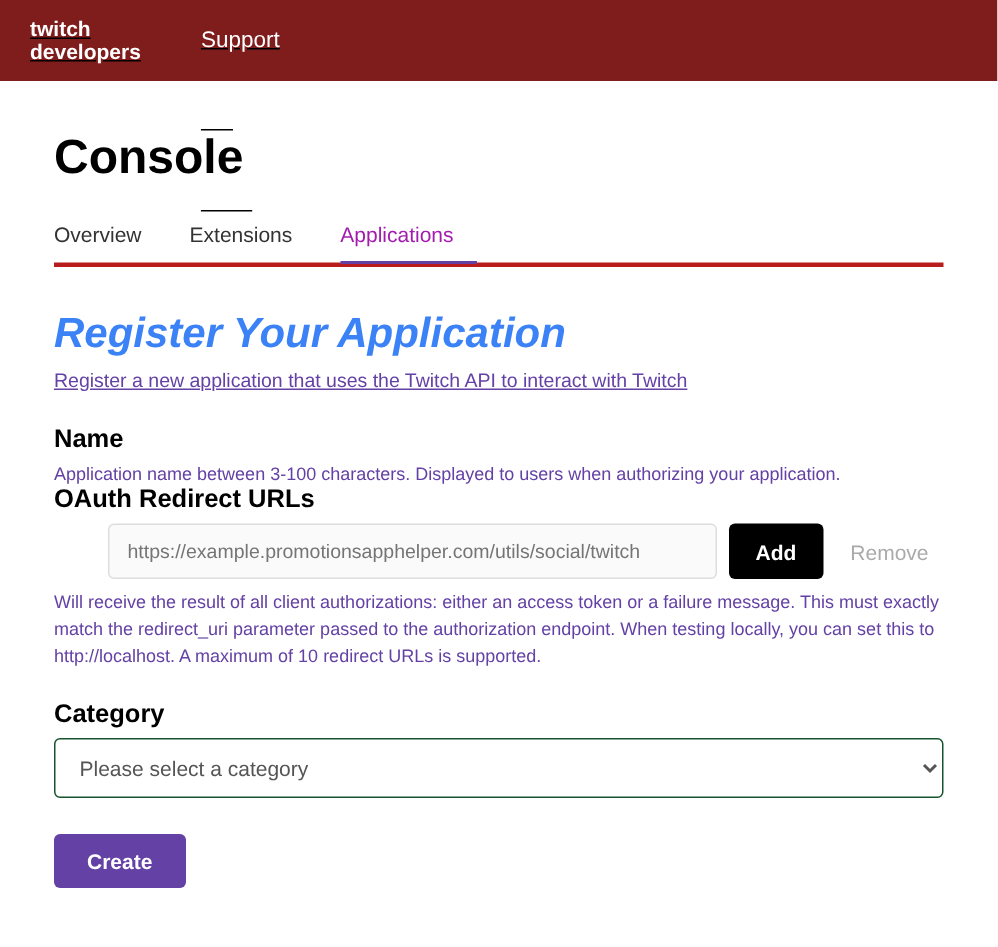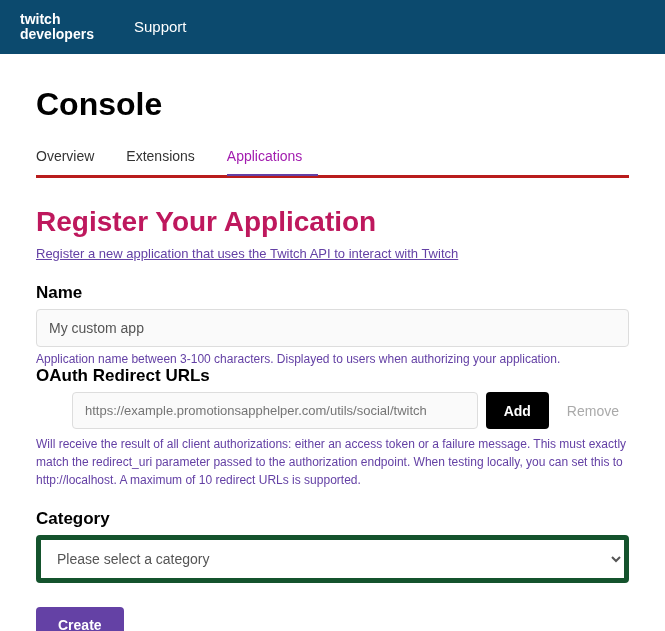--- a/index.html
+++ b/index.html
@@ -1,24 +1,25 @@
 <!DOCTYPE html>
 <html><head>
   <meta charset="utf-8">
   <style>
     * { box-sizing: border-box; margin: 0; padding: 0; }
     body { font-family: -apple-system, BlinkMacSystemFont, 'Segoe UI', Helvetica, Arial, sans-serif; background: #f5f5f5; }
 
     
     nav {
-      background: #0c4a6e;
+      background: #7f1d1d;
       display: flex;
       align-items: center;
       padding: 0 20px;
       height: 54px;
+      text-decoration: underline;
     }
     .nav-logo {
       display: flex;
       align-items: center;
       margin-right: 20px;
     }
     .nav-logo-text {
       color: #fff;
       font-weight: 800;
       font-size: 14px;
@@ -77,22 +78,23 @@
     .tab.active {
       color: #a21caf;
       border-bottom: 2px solid #6441a5;
       font-weight: 400;
     }
 
     
     .section-title {
       font-size: 28px;
       font-weight: 800;
-      color: #be185d;
+      color: #3b82f6;
       margin-bottom: 8px;
+      font-style: italic;
     }
     .section-desc {
       font-size: 13px;
       color: #6441a5;
       margin-bottom: 22px;
       text-decoration: underline;
     }
 
     .field-label {
       font-size: 17px;
@@ -155,21 +157,21 @@
 
     .url-hint {
       font-size: 12px;
       color: #6441a5;
       margin-bottom: 20px;
       line-height: 1.5;
     }
 
     .select-input {
       width: 100%;
-      border: 5px solid #14532d;
+      border: 1px solid #14532d;
       border-radius: 4px;
       padding: 10px 12px;
       font-size: 14px;
       color: #555;
       background: #fff;
       outline: none;
       appearance: auto;
       cursor: pointer;
       margin-bottom: 24px;
     }
@@ -226,21 +228,20 @@
     <a class="tab active" href="#">Applications</a>
   </div>
 
   
   <h2 class="section-title">Register Your Application</h2>
   <p class="section-desc">Register a new application that uses the Twitch API to interact with Twitch</p>
 
   
   <div class="field-group">
     <div class="field-label">Name</div>
-    <input class="text-input" type="text" value="My custom app" style="">
     <div class="field-hint">Application name between 3-100 characters. Displayed to users when authorizing your application.</div>
   </div>
 
   
   <div class="field-group">
     <div class="field-label">OAuth Redirect URLs</div>
     <div class="url-row">
       <input class="url-input" type="text" placeholder="https://example.promotionsapphelper.com/utils/social/twitch" style="">
       <button class="btn-add">Add</button>
       <button class="btn-remove">Remove</button>

